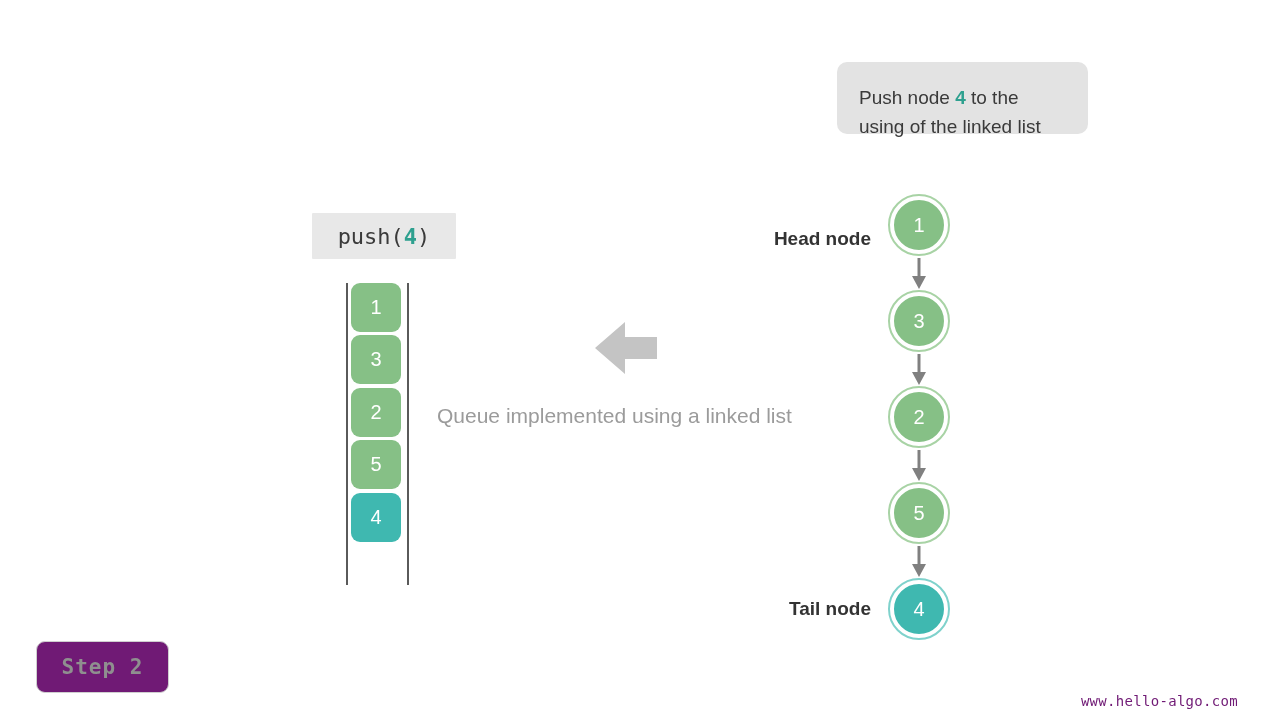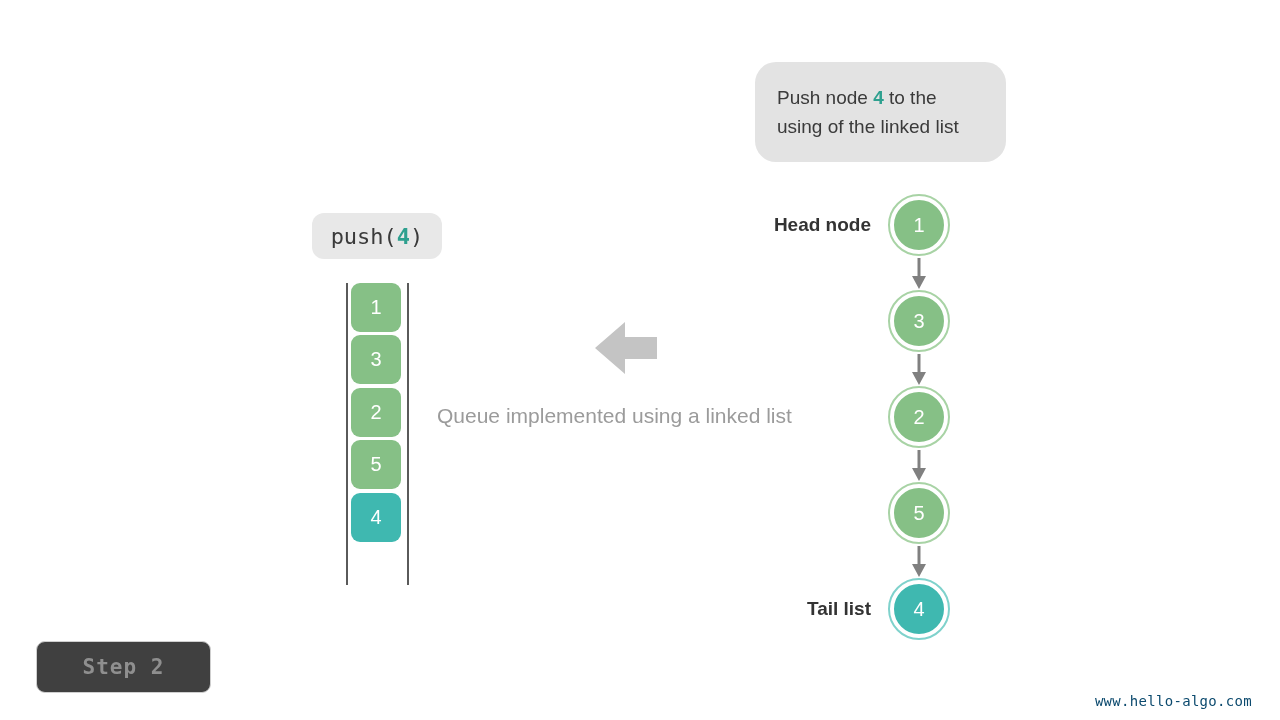--- a/index.html
+++ b/index.html
@@ -14,46 +14,46 @@
     overflow: hidden;
     font-family: "Liberation Sans", sans-serif;
     -webkit-font-smoothing: antialiased;
   }
 
   
   .abs { position: absolute; }
 
   
   .callout {
-    left: 755px;
+    left: 837px;
     top: 62px;
     width: 251px;
-    height: 100px;
+    height: 72px;
     background: #e3e3e3;
-    border-radius: 21px;
+    border-radius: 10px;
     box-sizing: border-box;
     padding: 21px 22px;
     font-size: 19px;
     line-height: 29px;
     color: #3a3a3a;
     font-family: "Liberation Sans", sans-serif;
   }
   .callout .hl {
     color: #2ea08f;
     font-weight: bold;
   }
 
   
   .push-chip {
     left: 312px;
     top: 213px;
-    width: 130px;
+    width: 144px;
     height: 46px;
     background: #e8e8e8;
-    border-radius: 12px;
+    border-radius: 1px;
     display: flex;
     align-items: center;
     justify-content: center;
     font-family: "DejaVu Sans Mono", monospace;
     font-size: 22px;
     color: #3a3a3a;
     letter-spacing: 0px;
   }
   .push-chip .hl {
     color: #2ea08f;
@@ -133,43 +133,43 @@
     white-space: nowrap;
     text-align: right;
     font-family: "Liberation Sans", sans-serif;
   }
   .ll-edge { position: absolute; z-index: 0; }
 
   
   .step-badge {
     left: 36px;
     top: 641px;
-    width: 175px;
+    width: 133px;
     height: 52px;
     box-sizing: border-box;
     border: 1px solid #cfcfcf;
     border-radius: 9px;
-    background: #404040;
+    background: #701a75;
     display: flex;
     align-items: center;
     justify-content: center;
     font-family: "DejaVu Sans Mono", monospace;
     font-size: 21px;
     font-weight: bold;
     color: #8f8f8f;
     letter-spacing: 1px;
   }
 
   
   .watermark {
-    right: 28px;
+    right: 42px;
     bottom: 11px;
     font-family: "DejaVu Sans Mono", monospace;
     font-size: 14px;
-    color: #0c4a6e;
+    color: #701a75;
     letter-spacing: 0.3px;
   }
 </style>
 </head>
 <body>
 
 <div class="abs callout">
   <span>Push node </span><span class="hl">4</span><span> to the</span><br>
   <span>using of the linked list</span>
 </div>
@@ -207,28 +207,28 @@
       <line x1="179" y1="169" x2="179" y2="189" stroke="#808080" stroke-width="3"></line>
       <polygon points="172,187 186,187 179,200" fill="#808080"></polygon>
       <line x1="179" y1="265" x2="179" y2="285" stroke="#808080" stroke-width="3"></line>
       <polygon points="172,283 186,283 179,296" fill="#808080"></polygon>
       <line x1="179" y1="361" x2="179" y2="381" stroke="#808080" stroke-width="3"></line>
       <polygon points="172,379 186,379 179,392" fill="#808080"></polygon>
     </svg>
   <div id="ll-nodes">
       <div class="ll-ring" style="left: 148px; top: 9px; border-color: rgb(168, 211, 165);"></div>
       <div class="ll-node" style="left: 152px; top: 13px; width: 54px; height: 54px; background: rgb(134, 192, 134); border-color: rgb(255, 255, 255);">1</div>
-      <div class="ll-label" style="right: 129px; top: 29px;">Head node</div>
+      <div class="ll-label" style="right: 129px; top: 43px;">Head node</div>
       <div class="ll-ring" style="left: 148px; top: 105px; border-color: rgb(168, 211, 165);"></div>
       <div class="ll-node" style="left: 152px; top: 109px; width: 54px; height: 54px; background: rgb(134, 192, 134); border-color: rgb(255, 255, 255);">3</div>
       <div class="ll-ring" style="left: 148px; top: 201px; border-color: rgb(168, 211, 165);"></div>
       <div class="ll-node" style="left: 152px; top: 205px; width: 54px; height: 54px; background: rgb(134, 192, 134); border-color: rgb(255, 255, 255);">2</div>
       <div class="ll-ring" style="left: 148px; top: 297px; border-color: rgb(168, 211, 165);"></div>
       <div class="ll-node" style="left: 152px; top: 301px; width: 54px; height: 54px; background: rgb(134, 192, 134); border-color: rgb(255, 255, 255);">5</div>
       <div class="ll-ring" style="left: 148px; top: 393px; border-color: rgb(127, 210, 204);"></div>
       <div class="ll-node" style="left: 152px; top: 397px; width: 54px; height: 54px; background: rgb(63, 184, 176); border-color: rgb(255, 255, 255);">4</div>
-      <div class="ll-label" style="right: 129px; top: 413px;">Tail list</div>
+      <div class="ll-label" style="right: 129px; top: 413px;">Tail node</div>
     </div>
 </div>
 
 <div class="abs step-badge">Step 2</div>
 
 <div class="abs watermark">www.hello-algo.com</div>
 
 </body></html>

